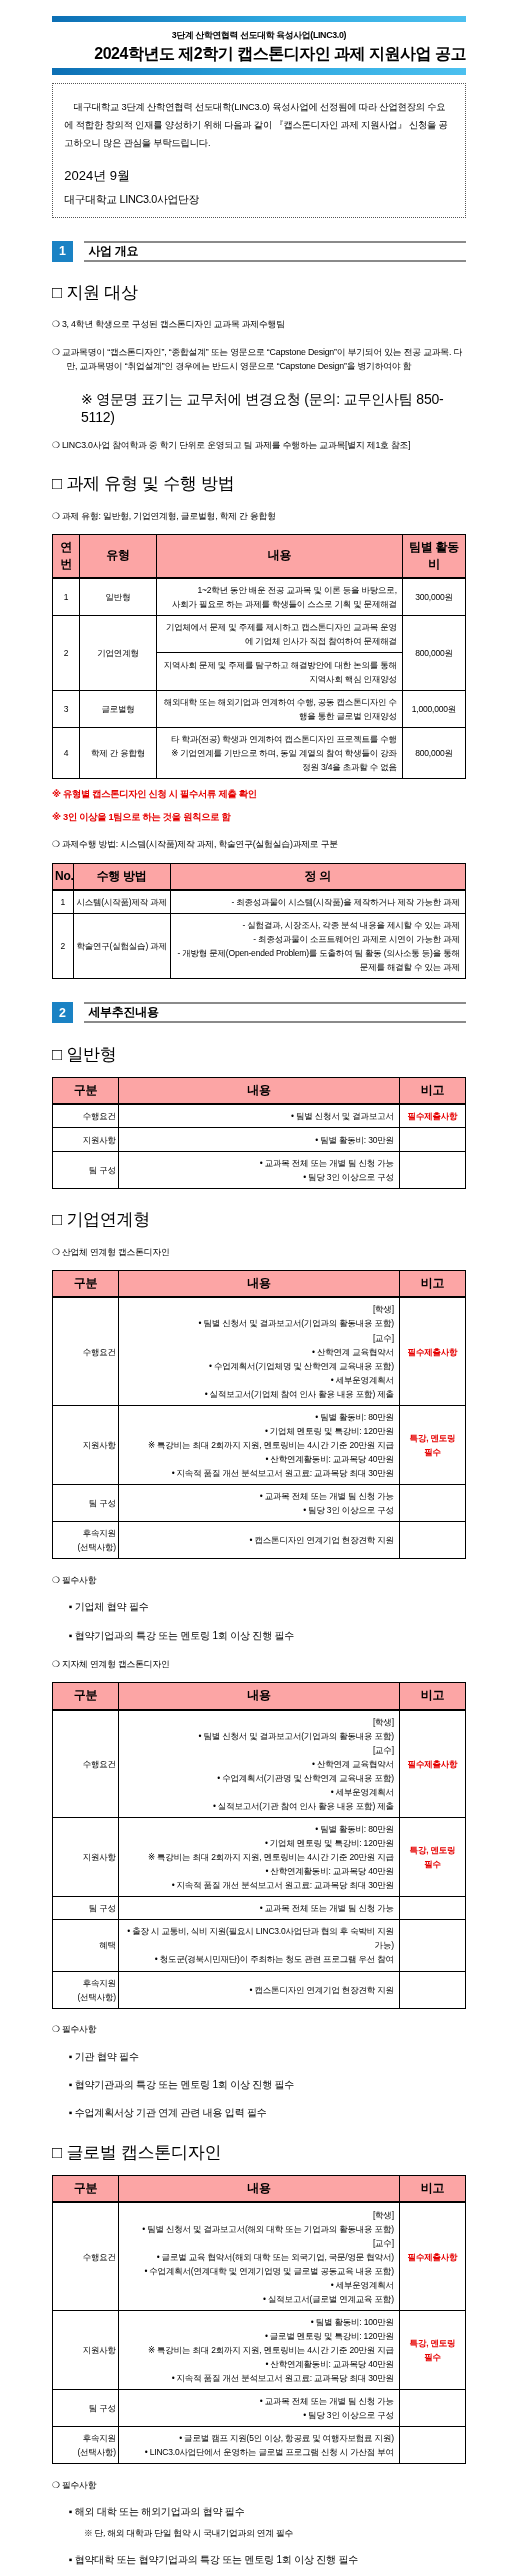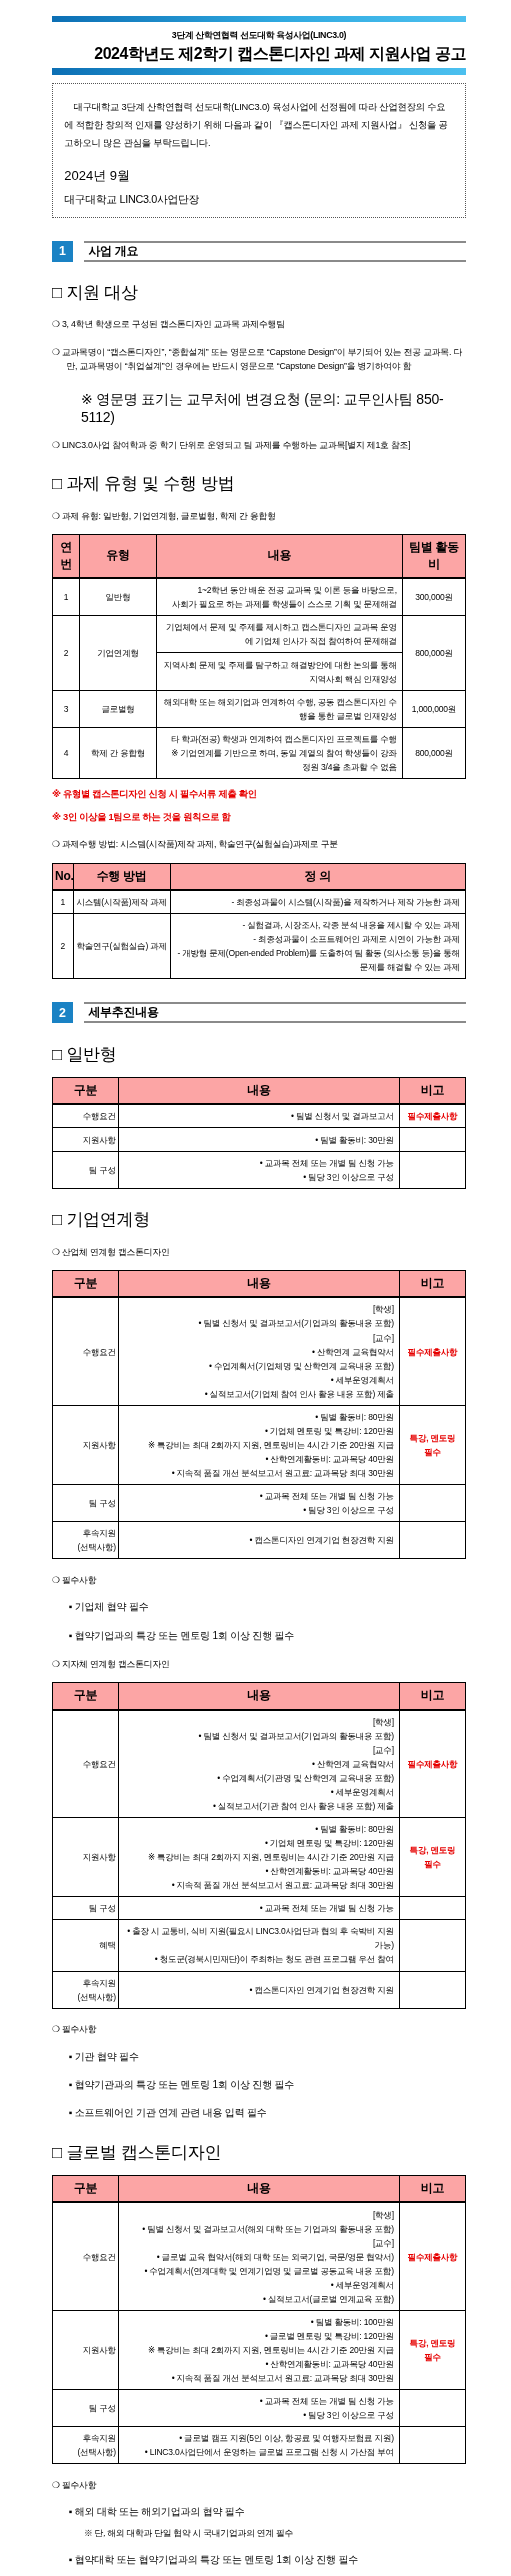--- a/index.html
+++ b/index.html
@@ -314,21 +314,21 @@
 (선택사항)</td>
         <td class="ml">• 캡스톤디자인 연계기업 현장견학 지원</td>
         <td class="note"></td>
       </tr>
     </tbody>
   </table>
 
   <div class="b-circle">❍ 필수사항</div>
   <div class="b-sq">▪ 기관 협약 필수</div>
   <div class="b-sq">▪ 협약기관과의 특강 또는 멘토링 1회 이상 진행 필수</div>
-  <div class="b-sq">▪ 소프트웨어인 기관 연계 관련 내용 입력 필수</div>
+  <div class="b-sq">▪ 수업계획서상 기관 연계 관련 내용 입력 필수</div>
 
   <div class="h-square">□ 글로벌 캡스톤디자인</div>
 
   <table>
     <colgroup>
         <col class="c-gubun">
         <col>
         <col class="c-bigo">
       </colgroup>
     <thead>

